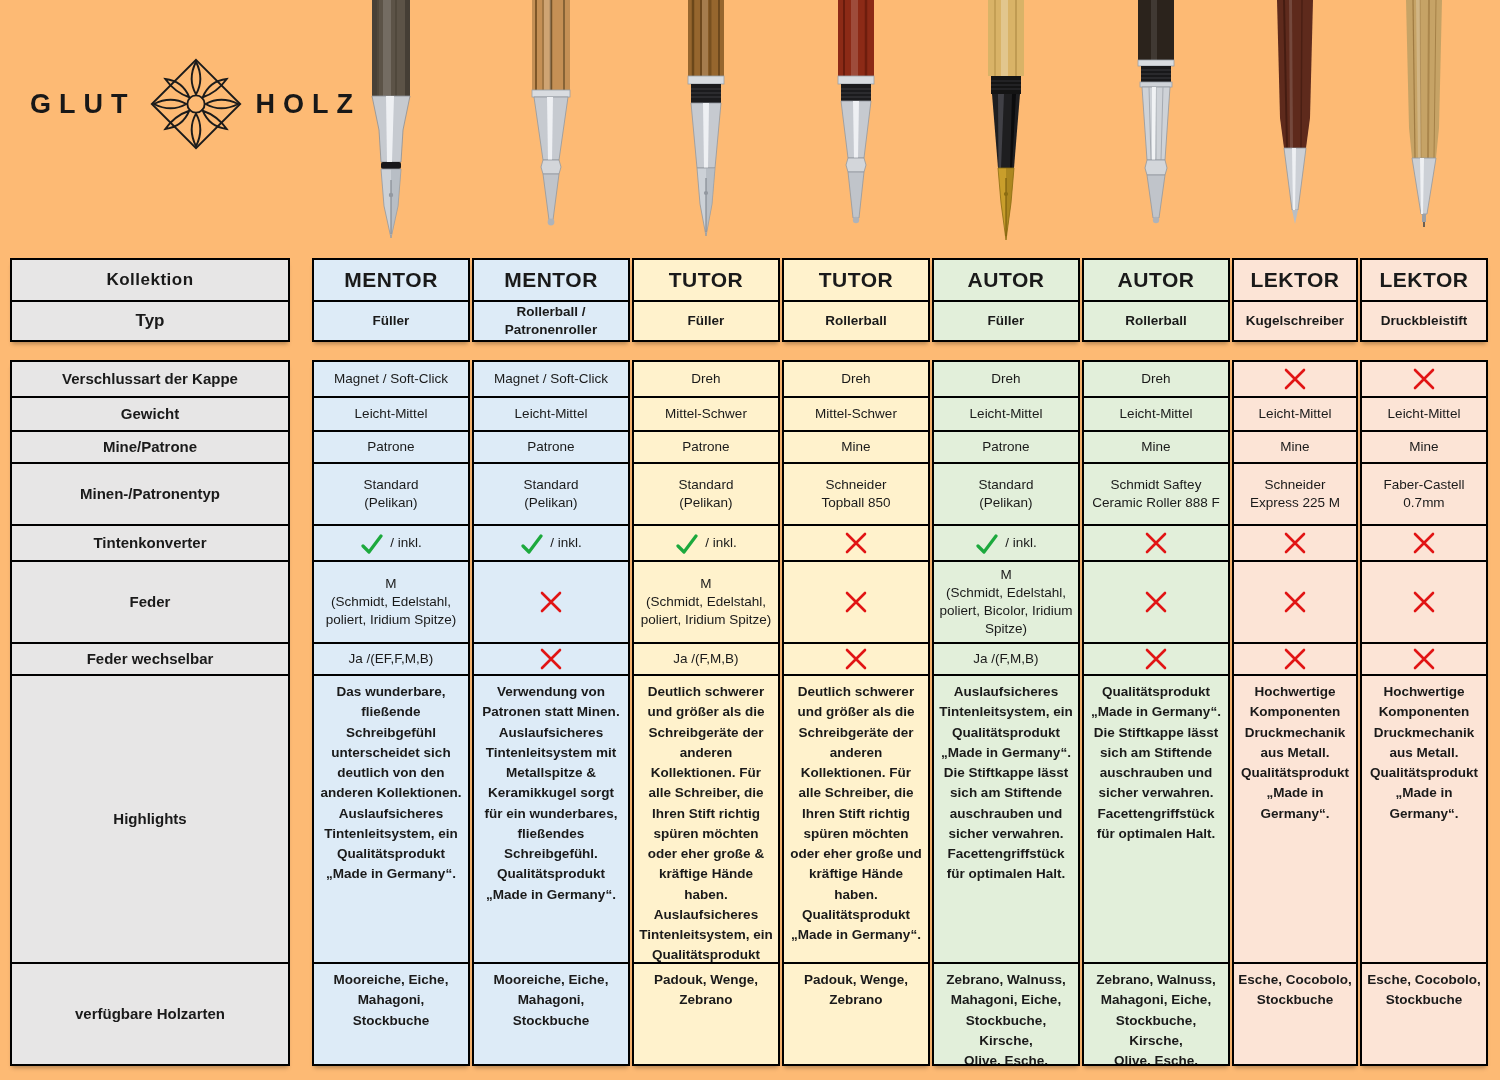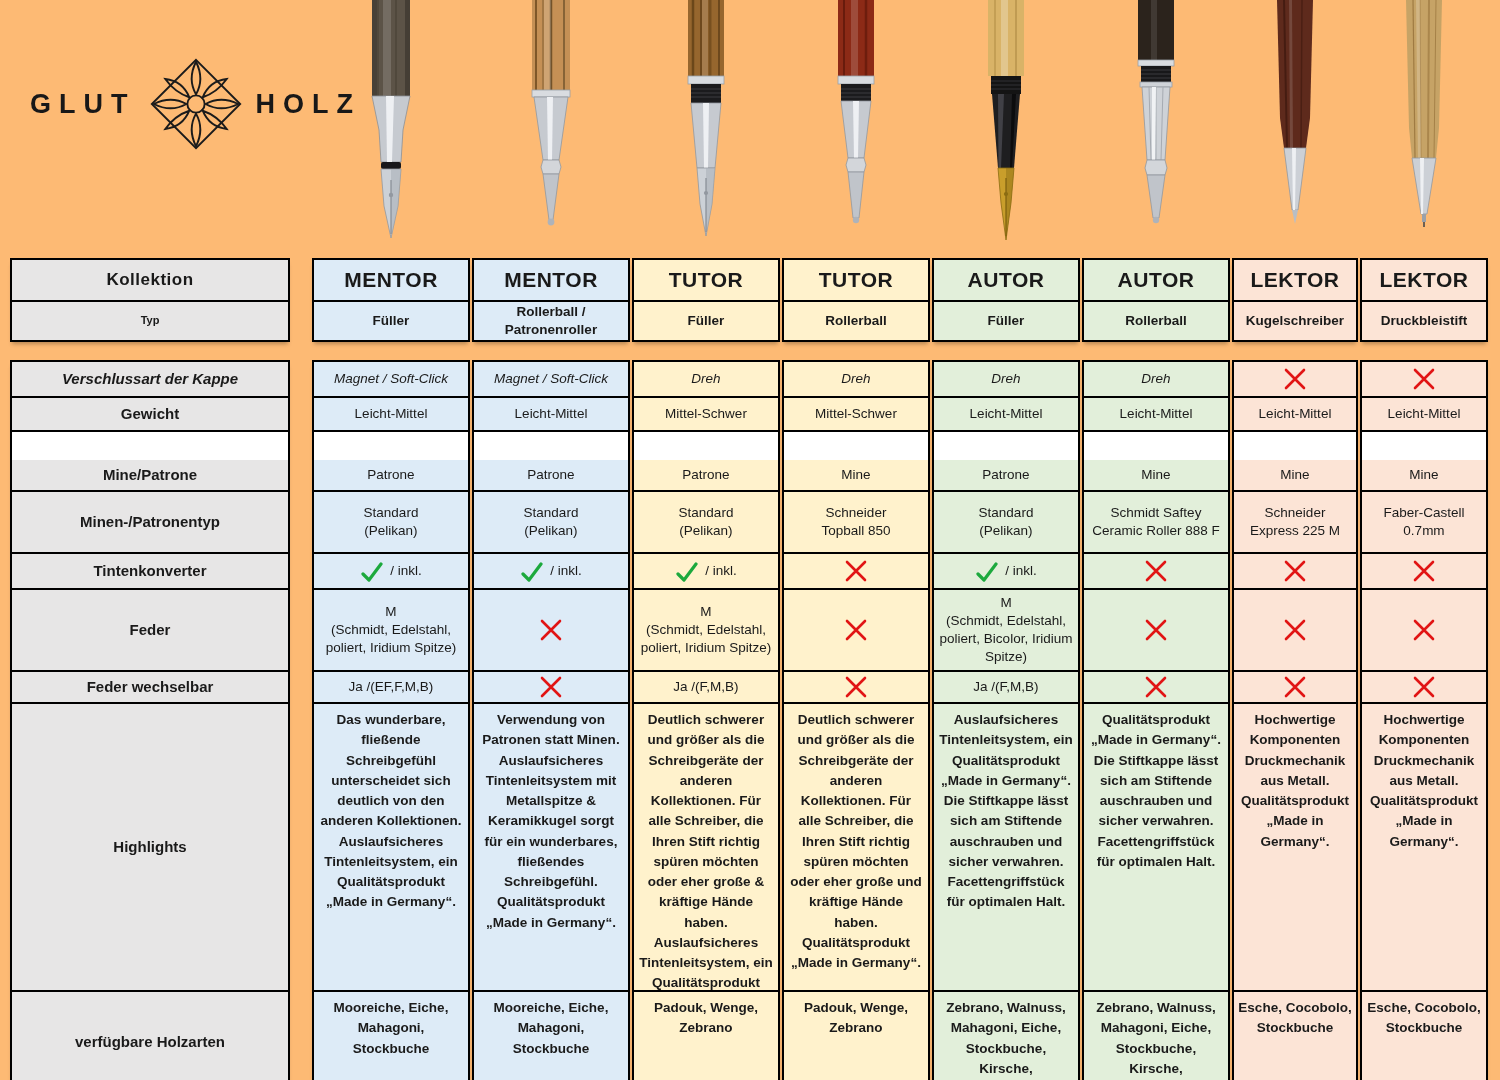--- a/index.html
+++ b/index.html
@@ -17,28 +17,28 @@
   .label-card{margin-right:20px;}
   .box{border:2px solid #000;background:#fff;box-shadow:0 4px 4px -2px rgba(0,0,0,.28);}
   .card .main{margin-top:18px;}
   .cell{box-sizing:border-box;border-bottom:2px solid #000;background:var(--fill,#fff);
         display:flex;flex-direction:column;align-items:center;justify-content:center;
         text-align:center;overflow:hidden;padding:2px 4px;font-size:13.5px;line-height:1.32;
         white-space:pre-line;}
   .box .cell:last-child{border-bottom:none;}
   .rA{height:42px;font-size:21px;font-weight:700;letter-spacing:.5px;white-space:normal;}
   .rB{height:38px;font-weight:700;}
-  .r1{height:36px;font-style:italic;} .r2{height:34px;} .r3{height:32px;margin-top:28px;} .r4{height:62px;}
+  .r1{height:36px;} .r2{height:34px;} .r3{height:32px;} .r4{height:62px;}
   .r5{height:36px;} .r6{height:82px;} .r7{height:32px;text-align:center;}
   .r8{height:288px;line-height:1.5;white-space:normal;}
   .r9{height:100px;line-height:1.5;}
   .data-card .r8,.data-card .r9{justify-content:flex-start;padding-top:6px;font-weight:bold;}
   .label-card .cell{font-weight:700;font-size:15px;white-space:normal;line-height:1.25;}
   .label-card .rA{font-size:17px;}
-  .label-card .rB{font-size:11px;}
+  .label-card .rB{font-size:17px;}
   .inline-row{flex-direction:row;gap:7px;white-space:normal;}
   .icon{display:flex;align-items:center;justify-content:center;}
   .hl{width:100%;}
 </style>
 </head>
 <body>
 
 <div class="page">
 
   <div class="top">

